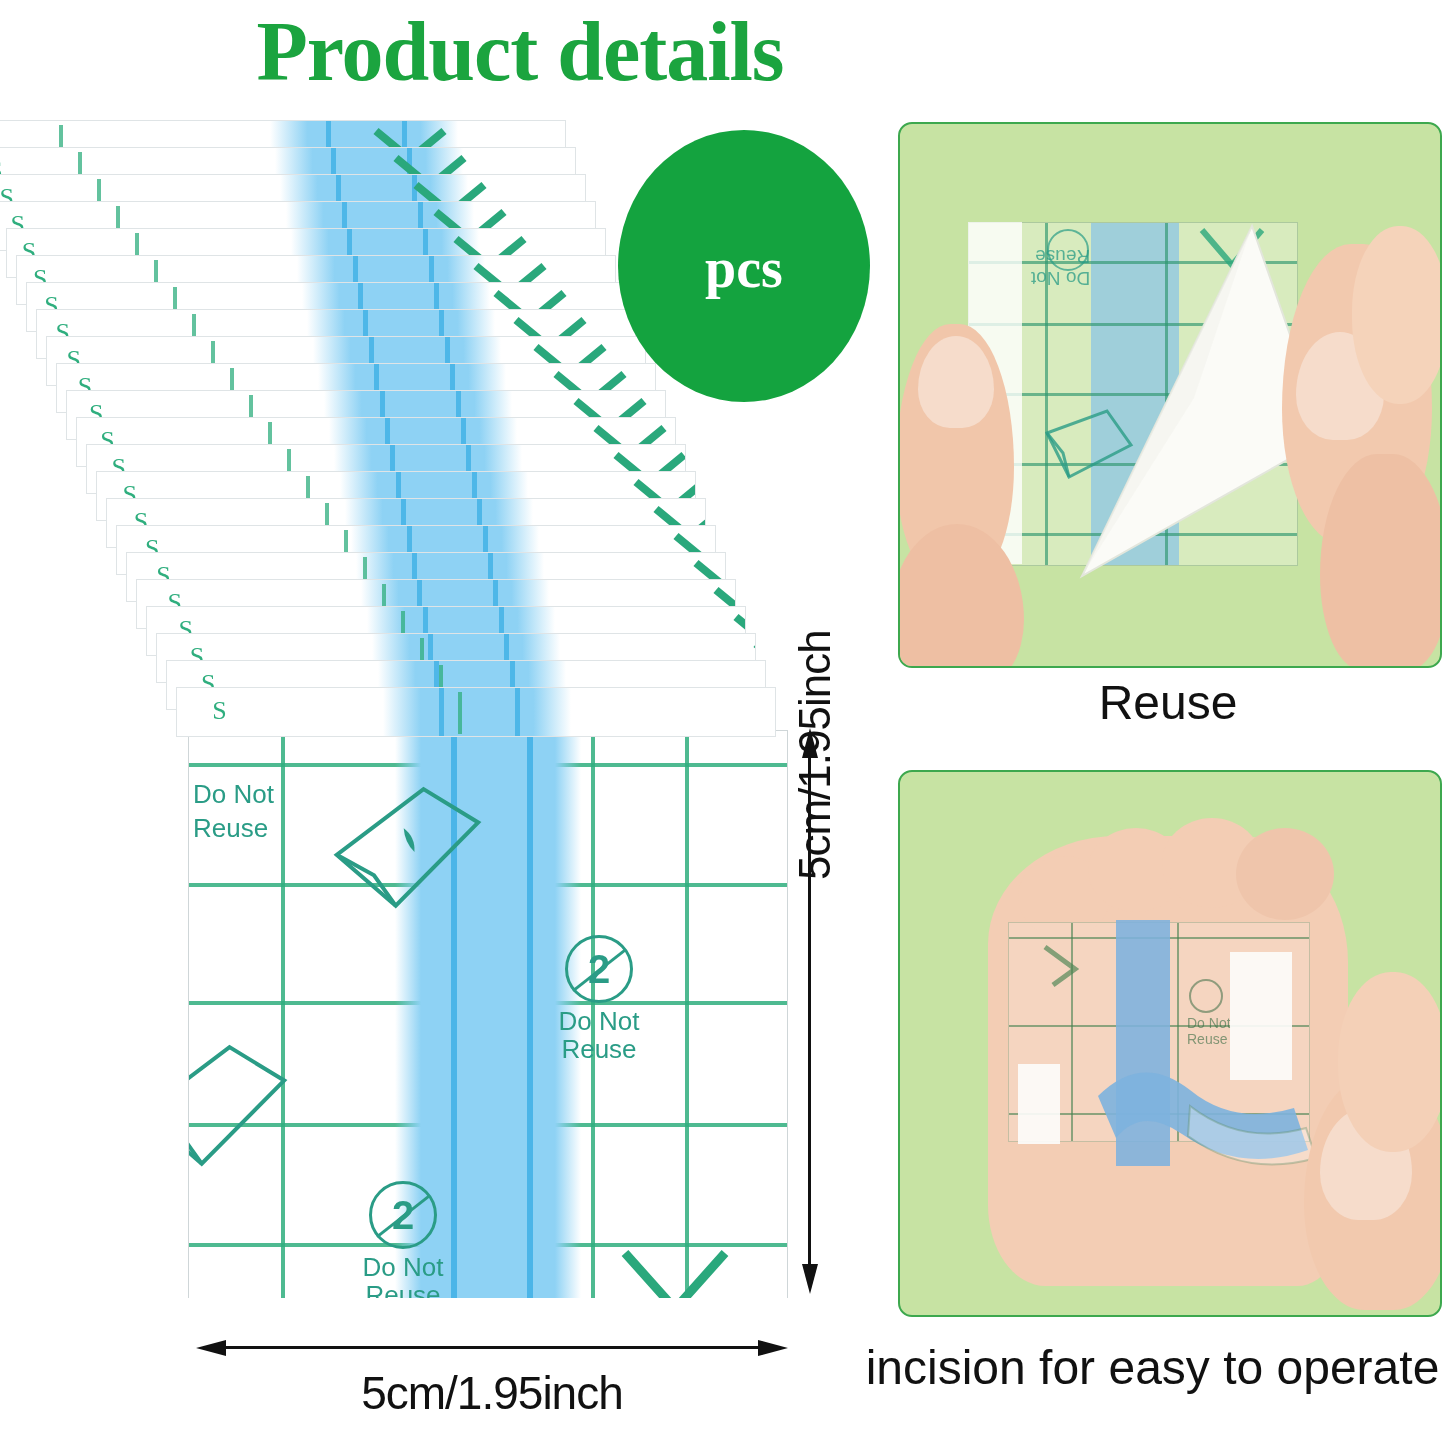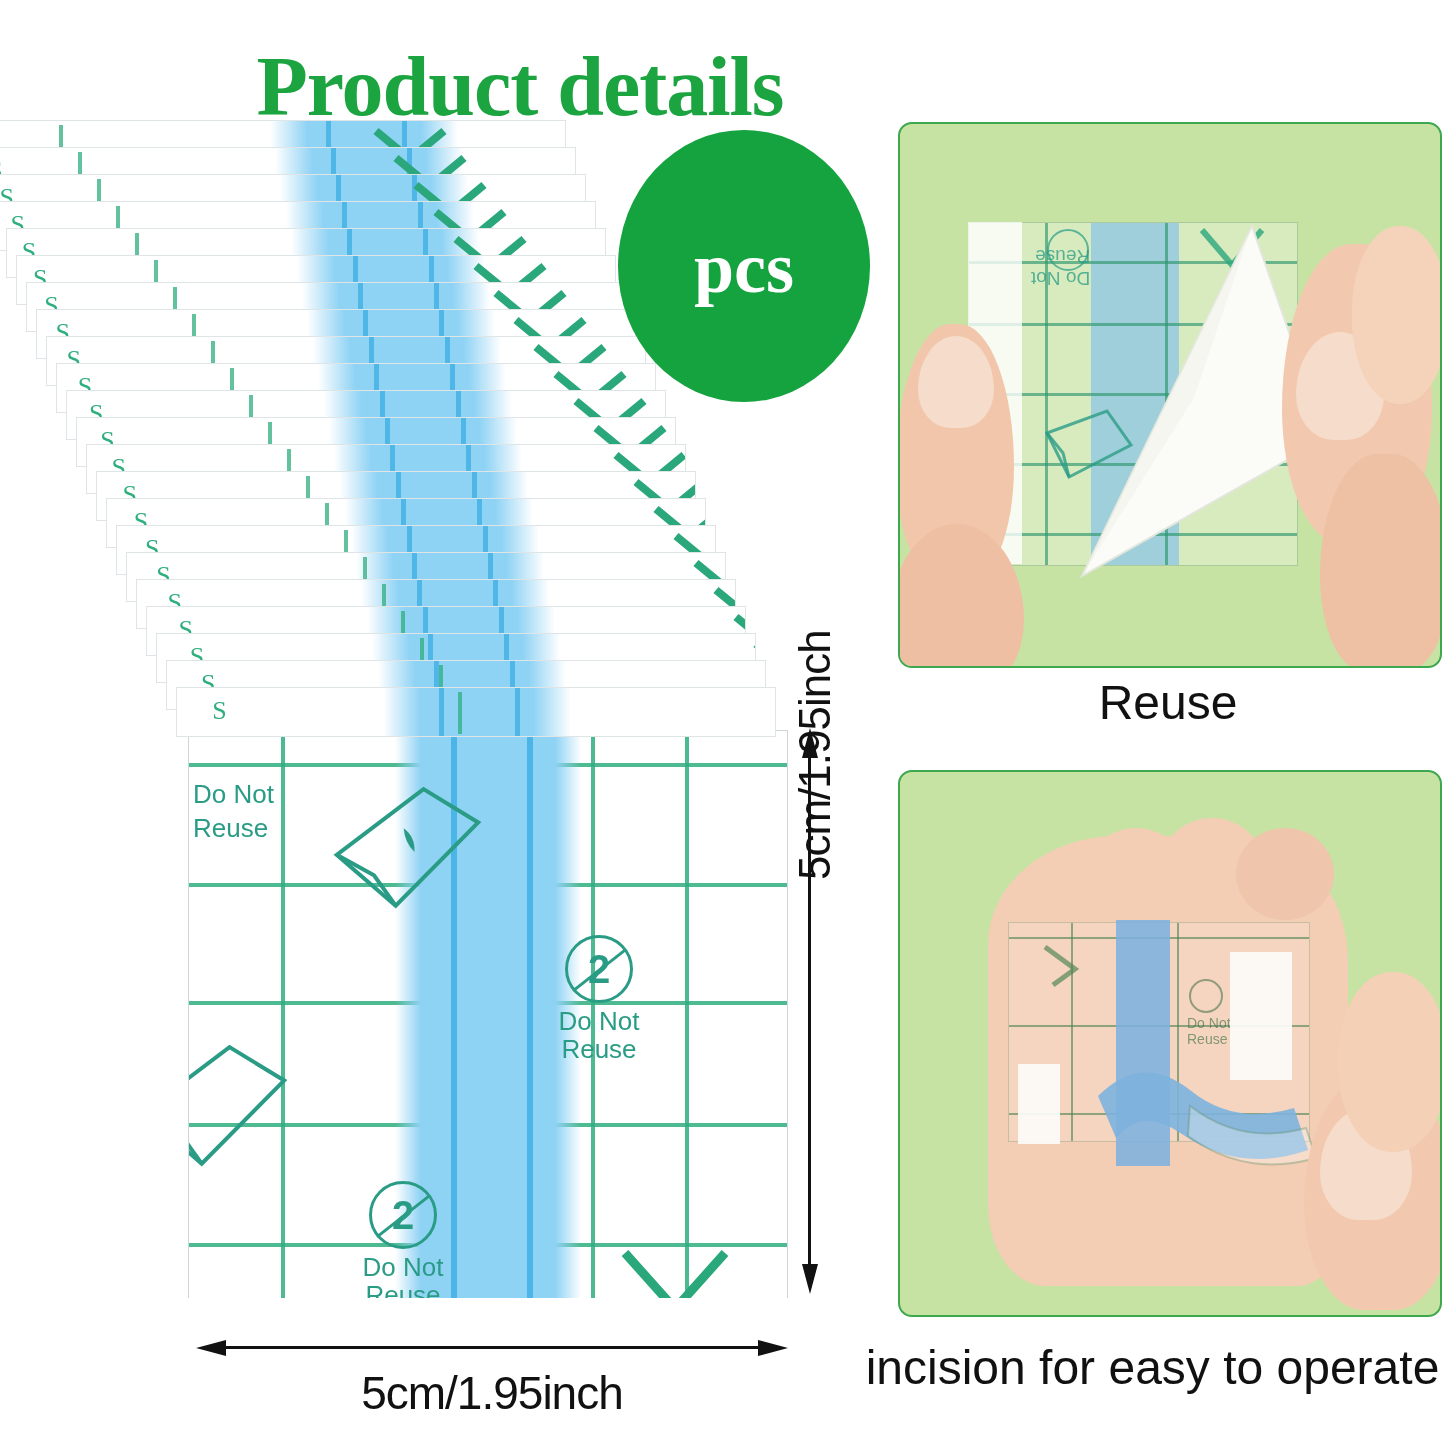--- a/index.html
+++ b/index.html
@@ -11,33 +11,32 @@
   .page{position:relative;width:1445px;height:1433px;}
 
   
   .title{
     position:absolute;left:0;top:2px;width:1040px;
     text-align:center;
     font-family:"Liberation Serif", serif;
     font-weight:bold;font-size:84px;line-height:100px;
     color:#1BA43F;letter-spacing:-1px;
     white-space:nowrap;
-    margin-top:35px;
   }
 
   
   .badge{
     position:absolute;left:618px;top:130px;width:252px;height:272px;
     border-radius:50%;background:#14A33F;
     display:flex;flex-direction:column;align-items:center;justify-content:center;
     color:#ffffff;font-family:"Liberation Serif", serif;font-weight:bold;
     z-index:40;
   }
   .badge-num{font-size:96px;line-height:92px;letter-spacing:-2px;}
-  .badge-unit{font-size:72px;line-height:58px;margin-top:4px;letter-spacing:0px;}
+  .badge-unit{font-size:56px;line-height:58px;margin-top:4px;letter-spacing:0px;}
 
   
   .stack-wrap{
     position:absolute;left:0px;top:118px;width:800px;height:1180px;
     overflow:hidden;z-index:10;
   }
   .sheet{
     position:absolute;
     width:600px;height:570px;
     background:#ffffff;

